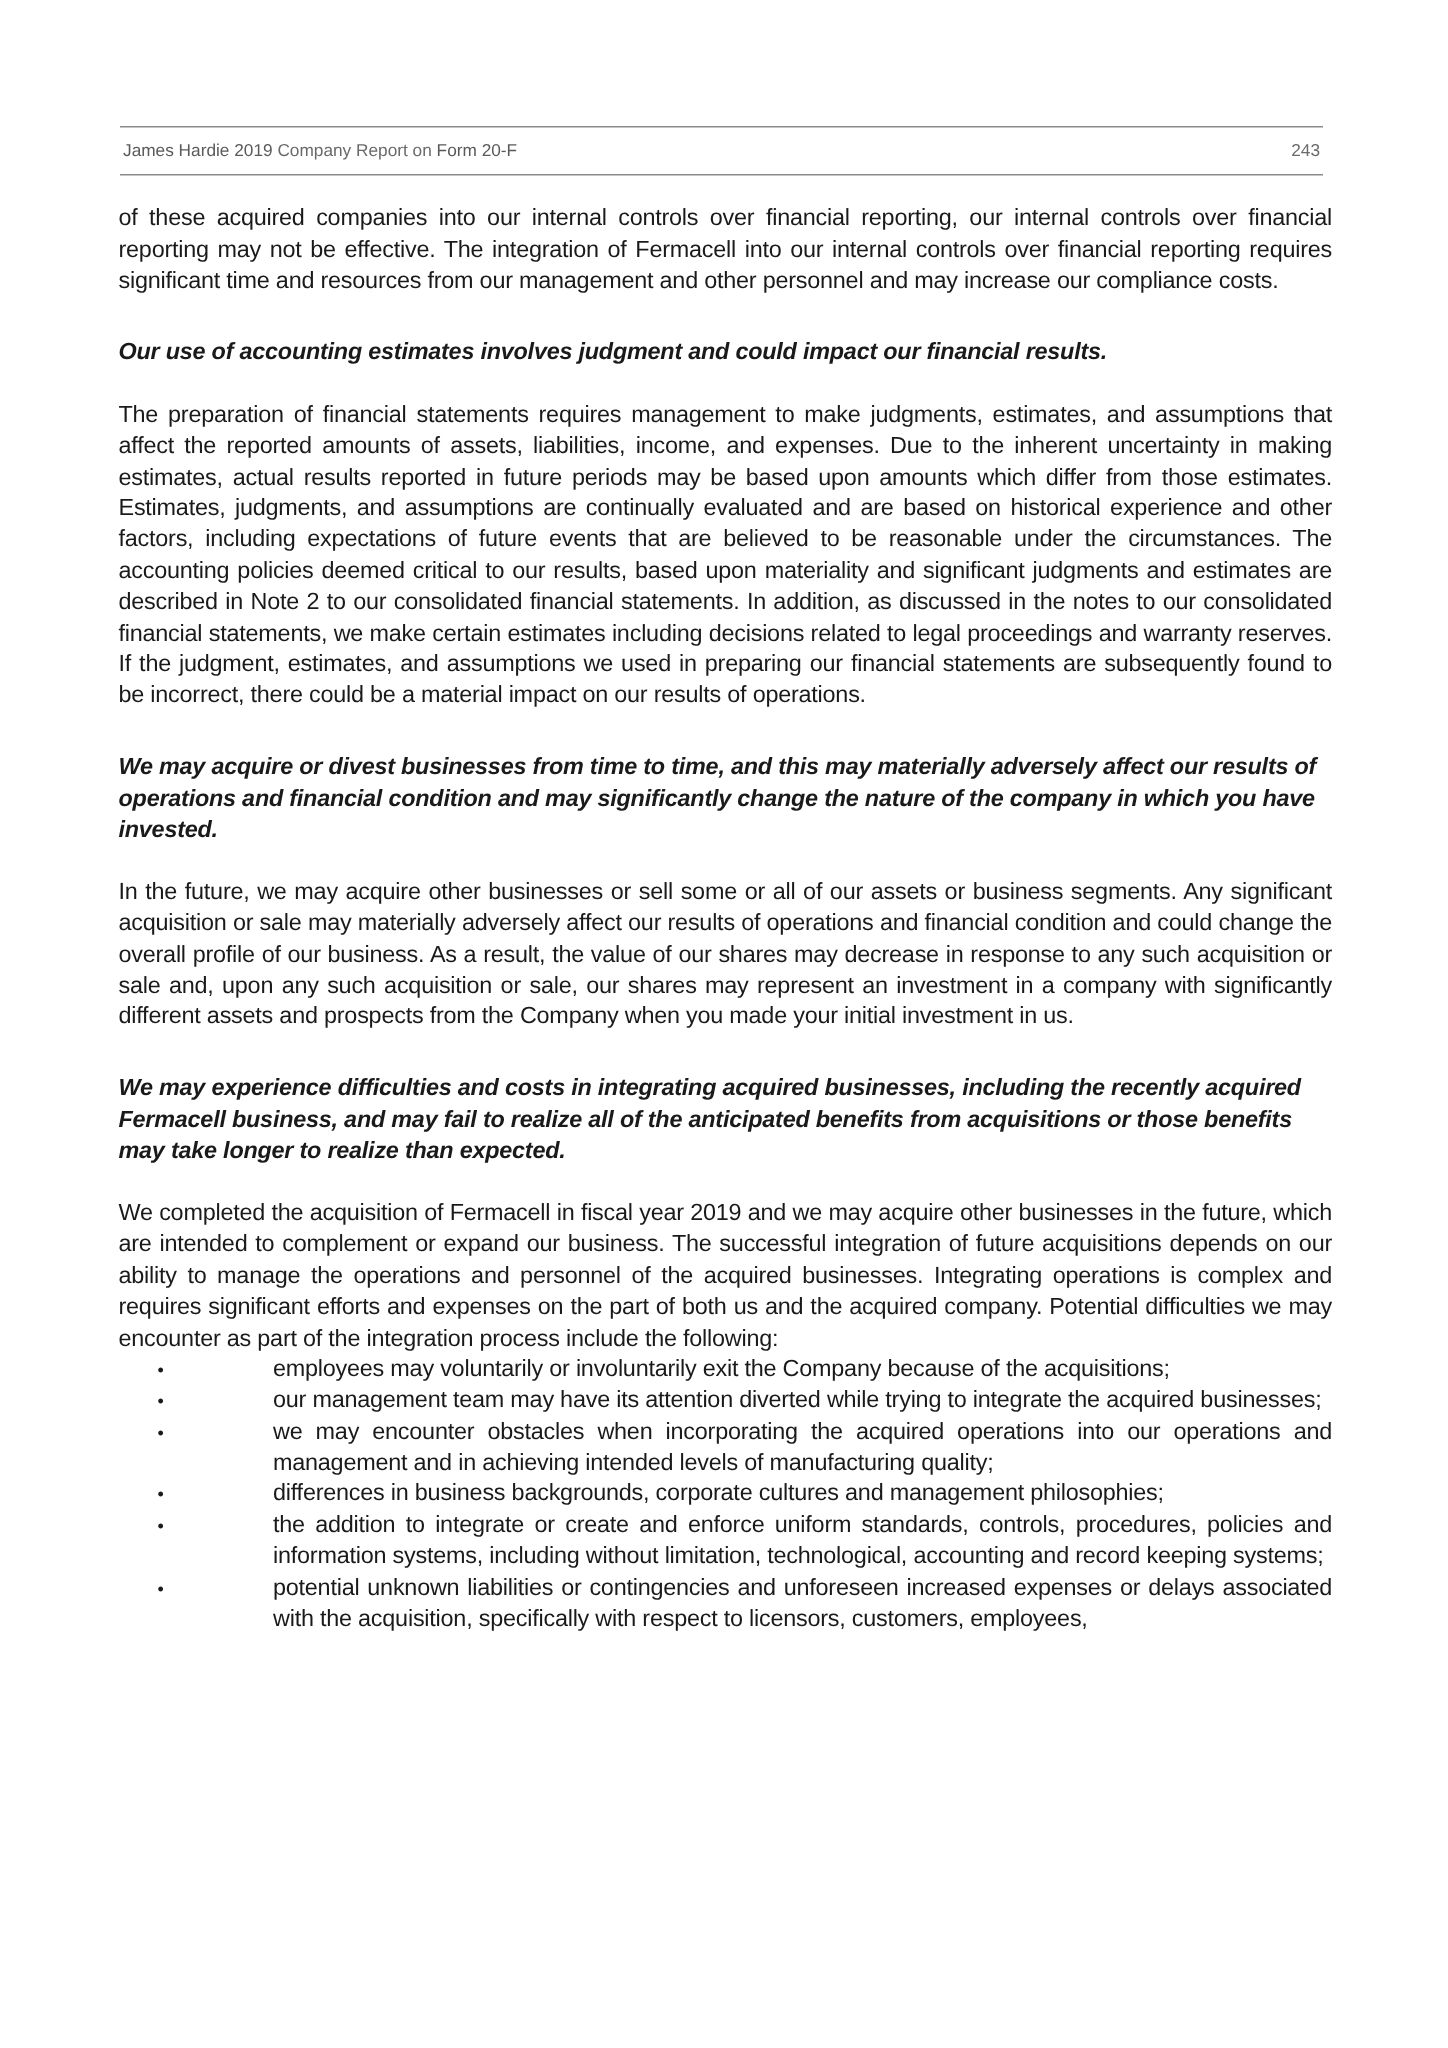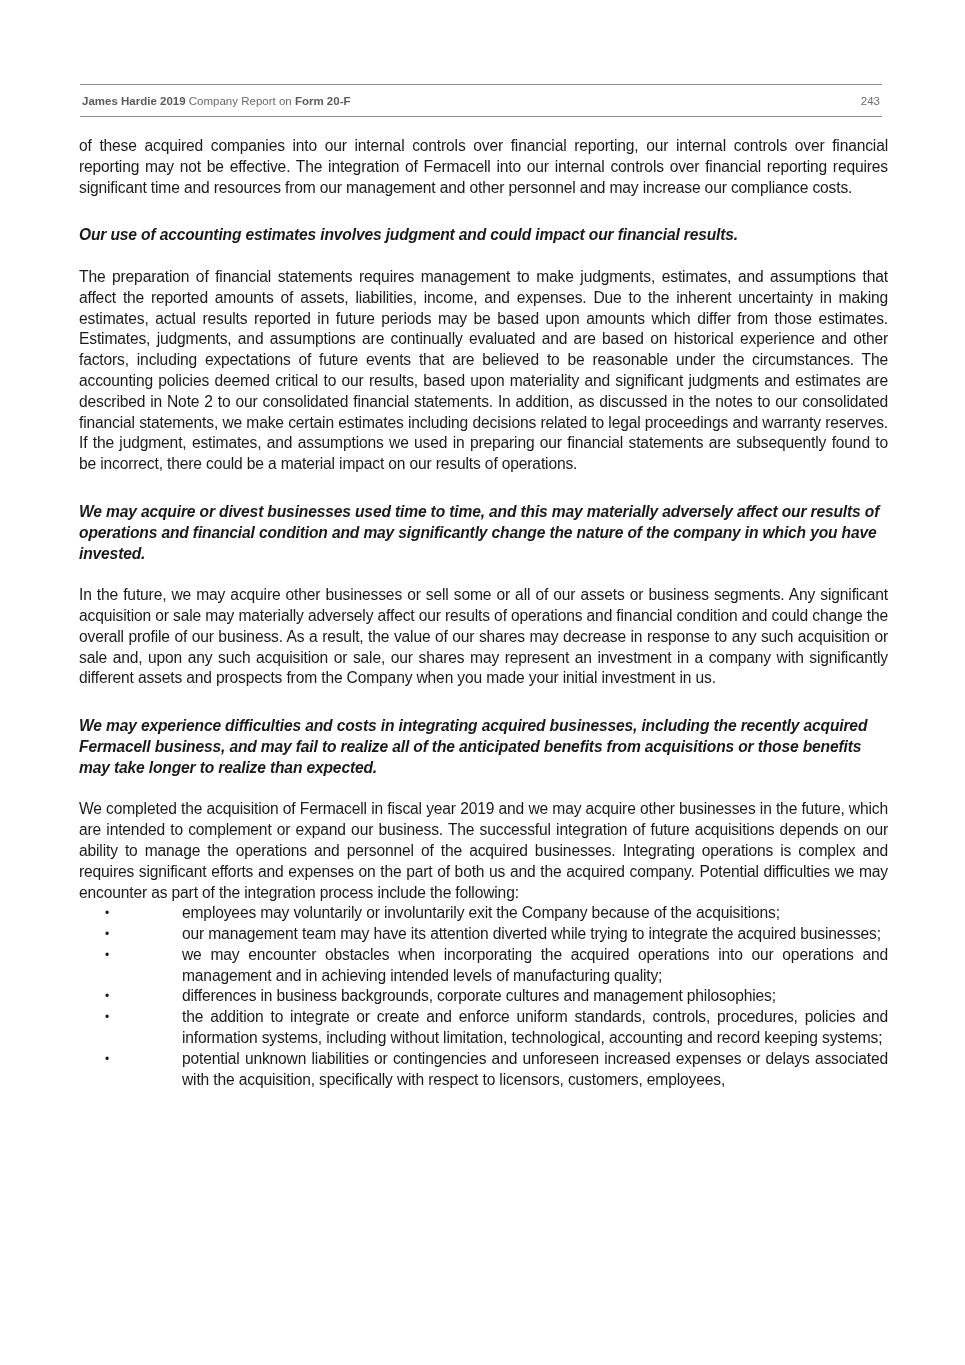--- a/index.html
+++ b/index.html
@@ -1,20 +1,20 @@
 <!DOCTYPE html>
 <html><head>
   <meta charset="utf-8">
   <style>
     html, body { margin: 0; padding: 0; background: #ffffff; }
     body { width: 965px; height: 1365px; position: relative; overflow: hidden; font-family: "Liberation Sans", sans-serif; color: #1a1a1a; }
     .header { position: absolute; left: 80px; top: 84px; width: 802px; }
     .rule { height: 0; border-top: 1.5px solid #8a8a8a; }
     .header-row { display: flex; justify-content: space-between; align-items: center; height: 31px; font-size: 11.5px; color: #6a6a6a; padding: 0 2px; }
-    .header-row b { color: #5a5a5a; font-weight: bold; }
+    .header-row b { color: #5a5a5a; font-weight: normal; }
     .content { position: absolute; left: 79px; top: 136px; width: 809px; font-size: 15.6px; line-height: 20.8px; letter-spacing: -0.15px; }
     p { margin: 0 0 20.8px 0; text-align: justify; }
     p.heading { font-weight: bold; font-style: italic; text-align: left; margin-top: 27px; }
     p.tight { margin-bottom: 0; }
     ul { list-style: none; margin: 0; padding: 0; }
     li { display: flex; text-align: justify; }
     .bullet { width: 57px; flex: 0 0 57px; padding-left: 26px; box-sizing: border-box; font-size: 12px; }
     .li-text { flex: 1; margin-left: 46px; }
   </style>
 </head>
@@ -26,21 +26,21 @@
     <span><b>James Hardie 2019</b> <span>Company Report on</span> <b>Form 20-F</b></span>
     <span>243</span>
   </div>
   <div class="rule"></div>
 </div>
 
 <div class="content">
   <p>of these acquired companies into our internal controls over financial reporting, our internal controls over financial reporting may not be effective. The integration of Fermacell into our internal controls over financial reporting requires significant time and resources from our management and other personnel and may increase our compliance costs.</p>
   <p class="heading">Our use of accounting estimates involves judgment and could impact our financial results.</p>
   <p>The preparation of financial statements requires management to make judgments, estimates, and assumptions that affect the reported amounts of assets, liabilities, income, and expenses. Due to the inherent uncertainty in making estimates, actual results reported in future periods may be based upon amounts which differ from those estimates. Estimates, judgments, and assumptions are continually evaluated and are based on historical experience and other factors, including expectations of future events that are believed to be reasonable under the circumstances. The accounting policies deemed critical to our results, based upon materiality and significant judgments and estimates are described in Note 2 to our consolidated financial statements. In addition, as discussed in the notes to our consolidated financial statements, we make certain estimates including decisions related to legal proceedings and warranty reserves. If the judgment, estimates, and assumptions we used in preparing our financial statements are subsequently found to be incorrect, there could be a material impact on our results of operations.</p>
-  <p class="heading">We may acquire or divest businesses used time to time, and this may materially adversely affect our results of operations and financial condition and may significantly change the nature of the company in which you have invested.</p>
+  <p class="heading">We may acquire or divest businesses from time to time, and this may materially adversely affect our results of operations and financial condition and may significantly change the nature of the company in which you have invested.</p>
   <p>In the future, we may acquire other businesses or sell some or all of our assets or business segments. Any significant acquisition or sale may materially adversely affect our results of operations and financial condition and could change the overall profile of our business. As a result, the value of our shares may decrease in response to any such acquisition or sale and, upon any such acquisition or sale, our shares may represent an investment in a company with significantly different assets and prospects from the Company when you made your initial investment in us.</p>
   <p class="heading">We may experience difficulties and costs in integrating acquired businesses, including the recently acquired Fermacell business, and may fail to realize all of the anticipated benefits from acquisitions or those benefits may take longer to realize than expected.</p>
   <p class="tight">We completed the acquisition of Fermacell in fiscal year 2019 and we may acquire other businesses in the future, which are intended to complement or expand our business. The successful integration of future acquisitions depends on our ability to manage the operations and personnel of the acquired businesses. Integrating operations is complex and requires significant efforts and expenses on the part of both us and the acquired company. Potential difficulties we may encounter as part of the integration process include the following:</p>
   <ul>
     <li>
         <span class="bullet">•</span>
         <span class="li-text">employees may voluntarily or involuntarily exit the Company because of the acquisitions;</span>
       </li>
     <li>
         <span class="bullet">•</span>

